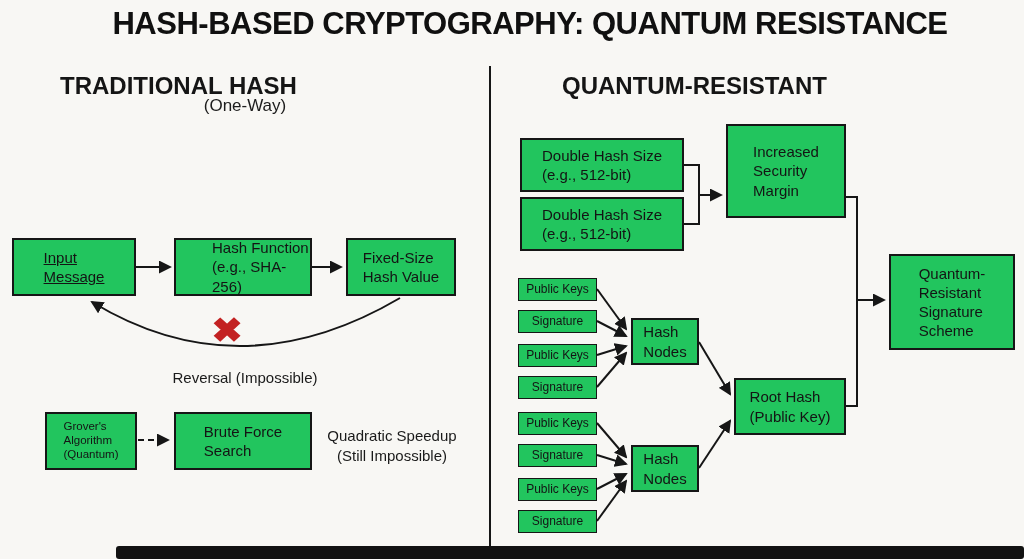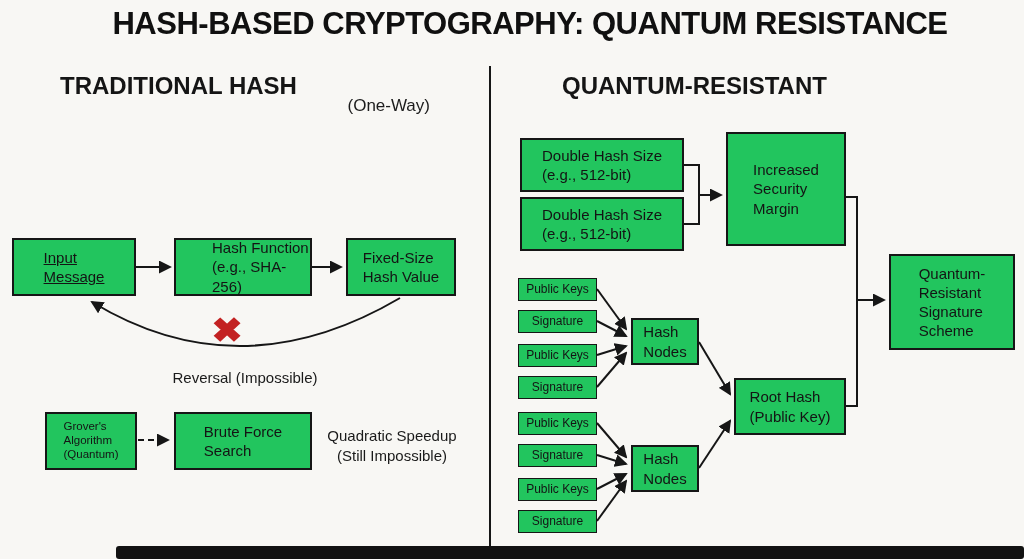--- a/index.html
+++ b/index.html
@@ -89,21 +89,21 @@
     <polyline points="846,197 857,197 857,300" fill="none" stroke="#161616" stroke-width="2"></polyline>
     <polyline points="846,406 857,406 857,300" fill="none" stroke="#161616" stroke-width="2"></polyline>
     <line x1="857" y1="300" x2="884" y2="300" stroke="#161616" stroke-width="2" marker-end="url(#arrow)"></line>
   </svg>
 
   <div class="title">HASH-BASED CRYPTOGRAPHY: QUANTUM RESISTANCE</div>
 
   <div class="divider"></div>
 
   <div class="section-head" style="left:60px;top:72px;width:370px;">TRADITIONAL HASH</div>
-  <div class="section-sub" style="left:60px;top:96px;width:370px;text-align:right;">(One-Way)</div>
+  <div class="section-sub" style="left:60px;top:96px;width:370px;">(One-Way)</div>
 
   <div class="box" style="left:12px;top:238px;width:124px;height:58px;text-decoration:underline;">Input
 Message</div>
   <div class="box" style="left:174px;top:238px;width:138px;height:58px;padding-left:36px;">Hash Function
 (e.g., SHA-256)</div>
   <div class="box" style="left:346px;top:238px;width:110px;height:58px;">Fixed-Size
 Hash Value</div>
 
   <div class="x-mark">✖</div>
   <div class="free-label" style="left:135px;top:368px;width:220px;">Reversal (Impossible)</div>
@@ -115,21 +115,21 @@
 (Quantum)</div>
   <div class="free-label" style="left:312px;top:426px;width:160px;">Quadratic Speedup
 (Still Impossible)</div>
 
   <div class="section-head" style="left:562px;top:72px;width:400px;">QUANTUM-RESISTANT</div>
 
   <div class="box" style="left:520px;top:138px;width:164px;height:54px;">Double Hash Size
 (e.g., 512-bit)</div>
   <div class="box" style="left:520px;top:197px;width:164px;height:54px;">Double Hash Size
 (e.g., 512-bit)</div>
-  <div class="box" style="left:726px;top:132px;width:120px;height:114px;">Increased
+  <div class="box" style="left:726px;top:124px;width:120px;height:94px;">Increased
 Security
 Margin</div>
 
   <div class="box leaf" style="left:518px;top:278px;width:79px;height:23px;">Public Keys</div>
   <div class="box leaf" style="left:518px;top:310px;width:79px;height:23px;">Signature</div>
   <div class="box leaf" style="left:518px;top:344px;width:79px;height:23px;">Public Keys</div>
   <div class="box leaf" style="left:518px;top:376px;width:79px;height:23px;">Signature</div>
   <div class="box leaf" style="left:518px;top:412px;width:79px;height:23px;">Public Keys</div>
   <div class="box leaf" style="left:518px;top:444px;width:79px;height:23px;">Signature</div>
   <div class="box leaf" style="left:518px;top:478px;width:79px;height:23px;">Public Keys</div>

